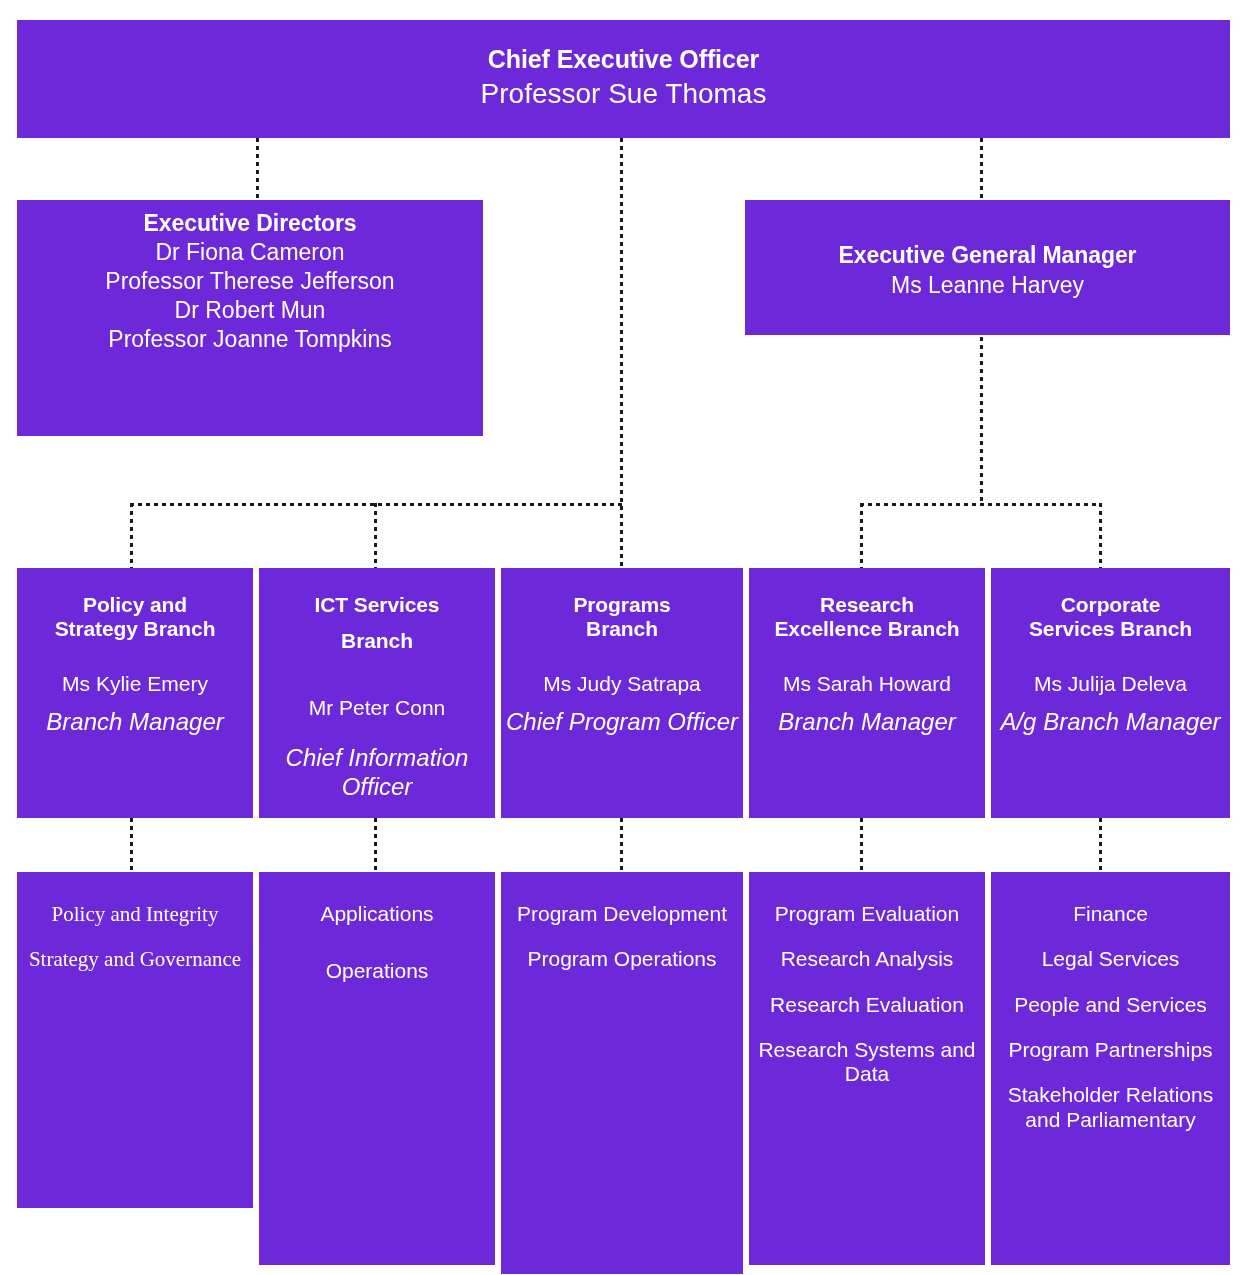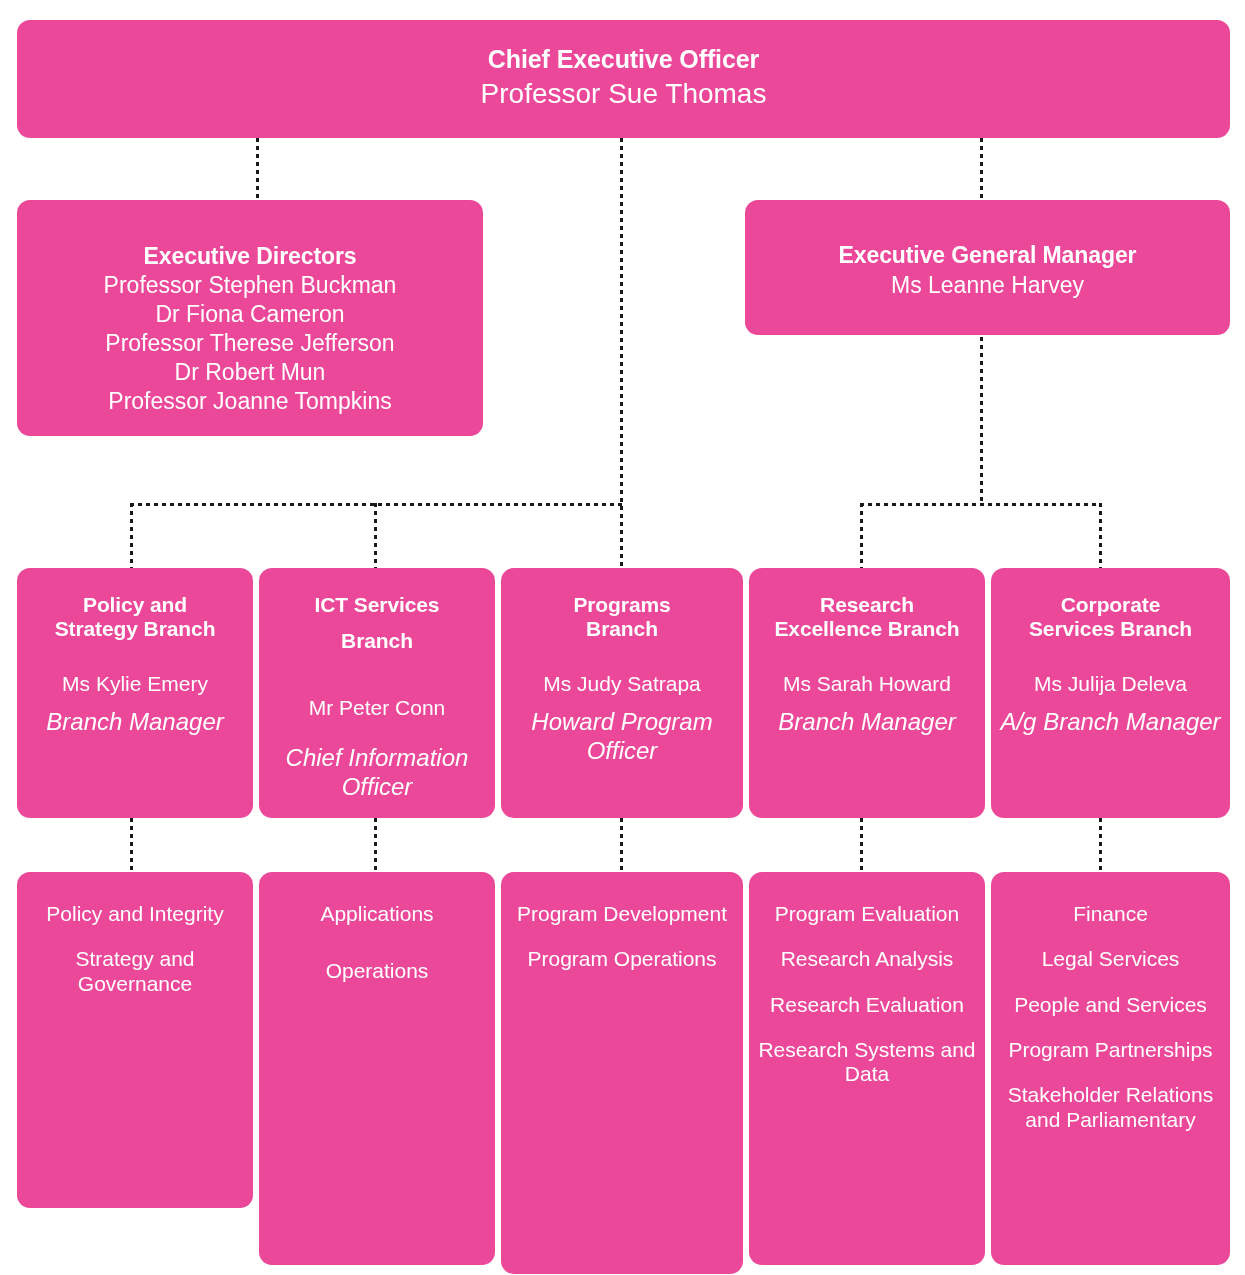--- a/index.html
+++ b/index.html
@@ -13,29 +13,28 @@
   }
   #chart {
     position: relative;
     width: 1245px;
     height: 1275px;
     background: #ffffff;
     overflow: hidden;
   }
   .node {
     position: absolute;
-    background: #ec4899;
+    background: #6d28d9;
     color: #ffffff;
     box-sizing: border-box;
     text-align: center;
     display: flex;
     flex-direction: column;
     justify-content: flex-start;
     align-items: center;
-    border-radius: 13px;
   }
   .node .title {
     font-weight: bold;
     line-height: 1.16;
     letter-spacing: -0.1px;
   }
   .node .person {
     font-weight: 400;
     line-height: 1.18;
   }
@@ -59,21 +58,21 @@
   }
   #node-ceo .title { font-size: 25px; }
   #node-ceo .person { font-size: 28px; margin-top: 3px; }
 
   
   #node-execdirs {
     left: 17px;
     top: 200px;
     width: 466px;
     height: 236px;
-    padding-top: 43px;
+    padding-top: 10px;
   }
   #node-execdirs .title { font-size: 23px; }
   #node-execdirs .person { font-size: 23px; margin-top: 2px; }
 
   #node-egm {
     left: 745px;
     top: 200px;
     width: 485px;
     height: 135px;
     padding-top: 42px;
@@ -98,21 +97,21 @@
   }
   .unitbox .unit { font-size: 21px; margin-bottom: 21px; }
 
   
   .col0 { left: 17px;   width: 236px; }
   .col1 { left: 259px;  width: 236px; gap: 12px; }
   .col2 { left: 501px;  width: 242px; }
   .col3 { left: 749px;  width: 236px; }
   .col4 { left: 991px;  width: 239px; }
 
-  .h0 { height: 336px; }
+  .h0 { height: 336px; font-family: Liberation Serif, serif; }
   .h1 { height: 393px; }
   .h2 { height: 402px; }
   .h3 { height: 393px; }
   .h4 { height: 393px; }
 
   
   .vline {
     position: absolute;
     width: 3px;
     background-image: linear-gradient(to bottom, #1a1a1a 0 4px, rgba(0,0,0,0) 4px 8px);
@@ -154,21 +153,20 @@
   <div class="vline" style="left:860px; top:818px; height:54px;"></div>
   <div class="vline" style="left:1099px; top:818px; height:54px;"></div>
 
   <div class="node" id="node-ceo">
     <div class="title">Chief Executive Officer</div>
     <div class="person">Professor Sue Thomas</div>
   </div>
 
   <div class="node" id="node-execdirs">
     <div class="title">Executive Directors</div>
-    <div class="person">Professor Stephen Buckman</div>
     <div class="person">Dr Fiona Cameron</div>
     <div class="person">Professor Therese Jefferson</div>
     <div class="person">Dr Robert Mun</div>
     <div class="person">Professor Joanne Tompkins</div>
   </div>
 
   <div class="node" id="node-egm">
     <div class="title">Executive General Manager</div>
     <div class="person">Ms Leanne Harvey</div>
   </div>
@@ -184,21 +182,21 @@
     <div class="title">ICT Services</div>
     <div class="title">Branch</div>
     <div class="person">Mr Peter Conn</div>
     <div class="role">Chief Information Officer</div>
   </div>
 
   <div class="node branch col2">
     <div class="title">Programs</div>
     <div class="title">Branch</div>
     <div class="person">Ms Judy Satrapa</div>
-    <div class="role">Howard Program Officer</div>
+    <div class="role">Chief Program Officer</div>
   </div>
 
   <div class="node branch col3">
     <div class="title">Research</div>
     <div class="title">Excellence Branch</div>
     <div class="person">Ms Sarah Howard</div>
     <div class="role">Branch Manager</div>
   </div>
 
   <div class="node branch col4">

